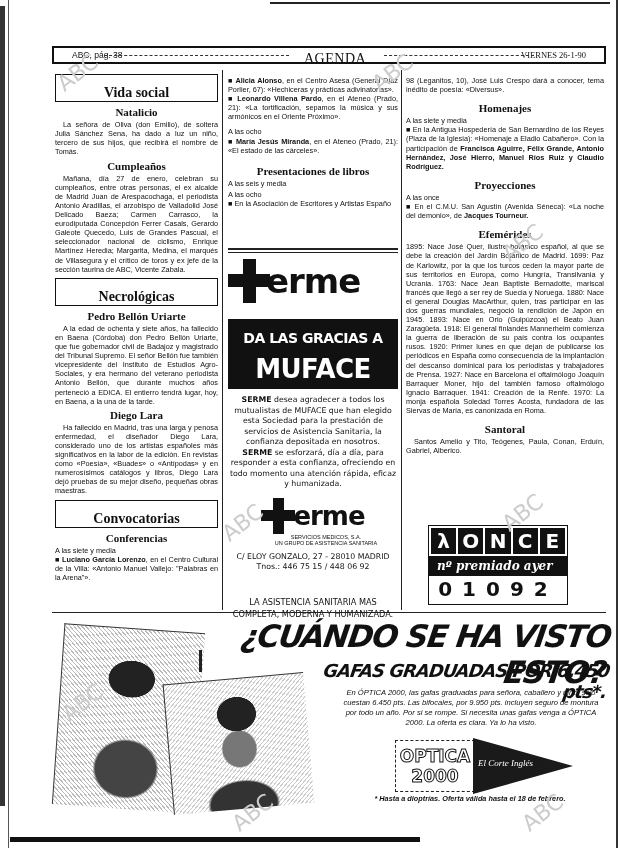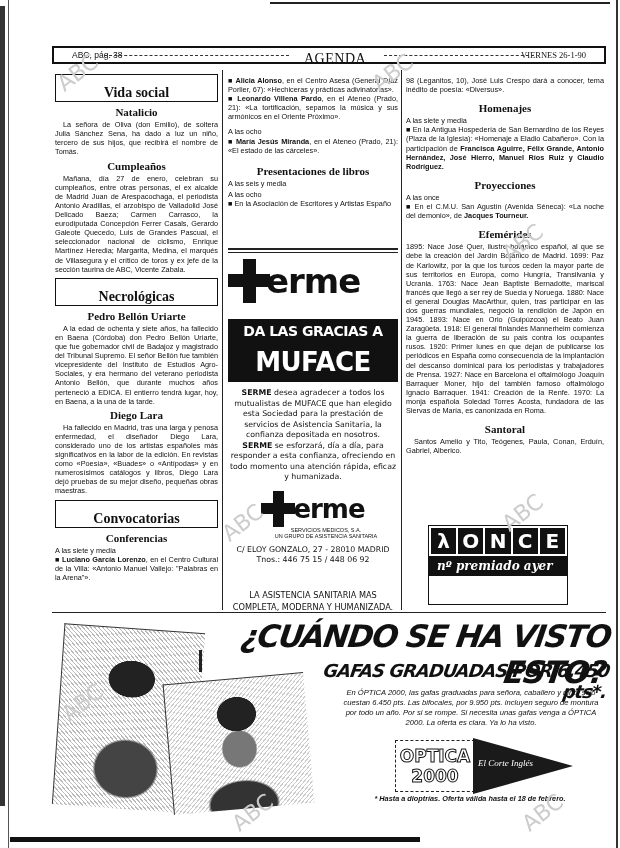--- a/index.html
+++ b/index.html
@@ -33,21 +33,21 @@
   b { font-weight:bold; }
 
   
   .serme { position:absolute; left:228px; top:248px; width:170px; height:368px; }
   .serme-rule { height:2px; background:#222; margin-bottom:2px; }
   .serme-logo { display:flex; align-items:center; height:52px; position:relative; }
   .cross { position:relative; width:42px; height:44px; }
   .cross .h { position:absolute; left:0; top:15px; width:42px; height:13px; background:#111; }
   .cross .v { position:absolute; left:15px; top:0; width:13px; height:44px; background:#111; }
   .serme-word { font-family:"DejaVu Sans", sans-serif; font-weight:bold; font-size:34px; letter-spacing:-1px; margin-left:-4px; color:#111; }
-  .serme-black { background:#111; color:#fff; text-align:center; margin-top:12px; padding:4px 0 6px; font-family:"DejaVu Sans", sans-serif; font-weight:bold; }
+  .serme-black { background:#111; color:#fff; text-align:center; margin-top:12px; padding:11px 0 6px; font-family:"DejaVu Sans", sans-serif; font-weight:bold; }
   .serme-black .l1 { font-size:14px; letter-spacing:-.5px; }
   .serme-black .l2 { font-size:26px; letter-spacing:-.5px; line-height:28px;margin-top:9px; }
   .serme-body { text-align:center; font-size:7.8px; line-height:10.5px; margin-top:6px; font-family:"DejaVu Sans", sans-serif; }
   .serme-logo2 { display:flex; align-items:center; justify-content:center; margin-top:8px; }
   .cross2 { position:relative; width:34px; height:36px; }
   .cross2 .h { position:absolute; left:0; top:12px; width:34px; height:11px; background:#111; }
   .cross2 .v { position:absolute; left:12px; top:0; width:11px; height:36px; background:#111; }
   .serme-word2 { font-family:"DejaVu Sans", sans-serif; font-weight:bold; font-size:26px; margin-left:-2px; letter-spacing:-1px; }
   .serme-sub { font-size:5.5px; text-align:center; margin-left:26px; line-height:6px; }
   .serme-addr { text-align:center; font-size:7.8px; line-height:10px; margin-top:6px; font-family:"DejaVu Sans", sans-serif; }
@@ -182,20 +182,21 @@
 
   <div class="once">
     <div class="once-top">
       <span>λ</span>
       <span>O</span>
       <span>N</span>
       <span>C</span>
       <span>E</span>
     </div>
     <div class="once-mid">nº premiado ayer</div>
+    <div class="once-num">01092</div>
   </div>
 
   <div class="sep-bottom"></div>
 
   <div class="photo1"></div>
   <div class="photo2"></div>
   <div class="photo-divider"></div>
   <div class="opt-head">¿CUÁNDO SE HA VISTO ESTO?</div>
   <div class="opt-sub">GAFAS GRADUADAS POR 6.450 pts*.</div>
   <div class="opt-body">En ÓPTICA 2000, las gafas graduadas para señora, caballero y niño, sólo cuestan 6.450 pts. Las bifocales, por 9.950 pts. incluyen seguro de montura por todo un año. Por si se rompe. Si necesita unas gafas venga a ÓPTICA 2000. La oferta es clara. Ya lo ha visto.</div>

